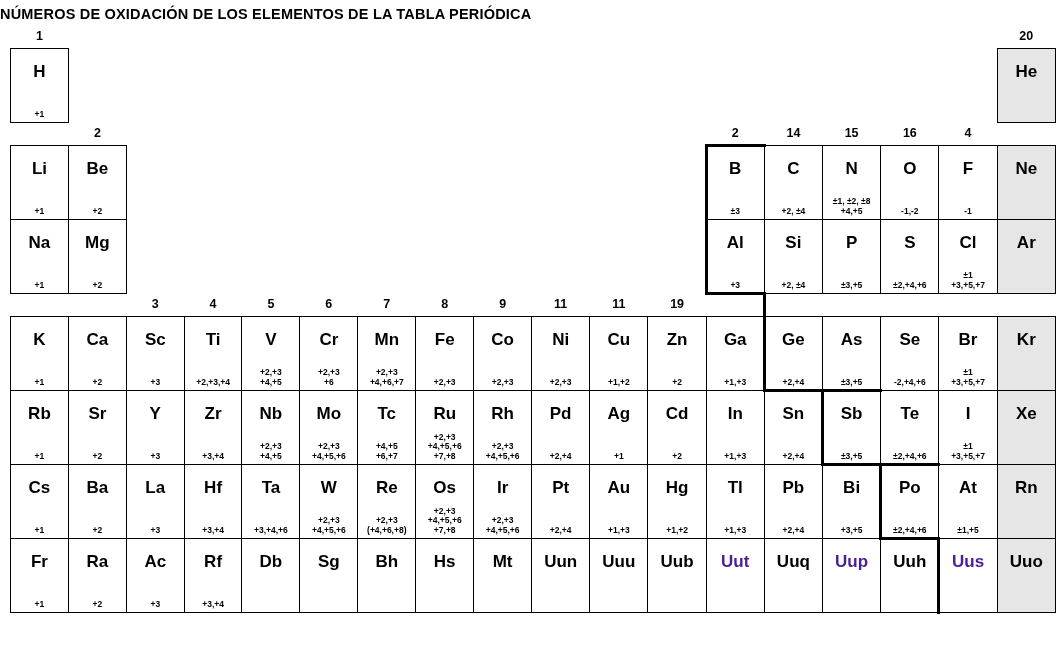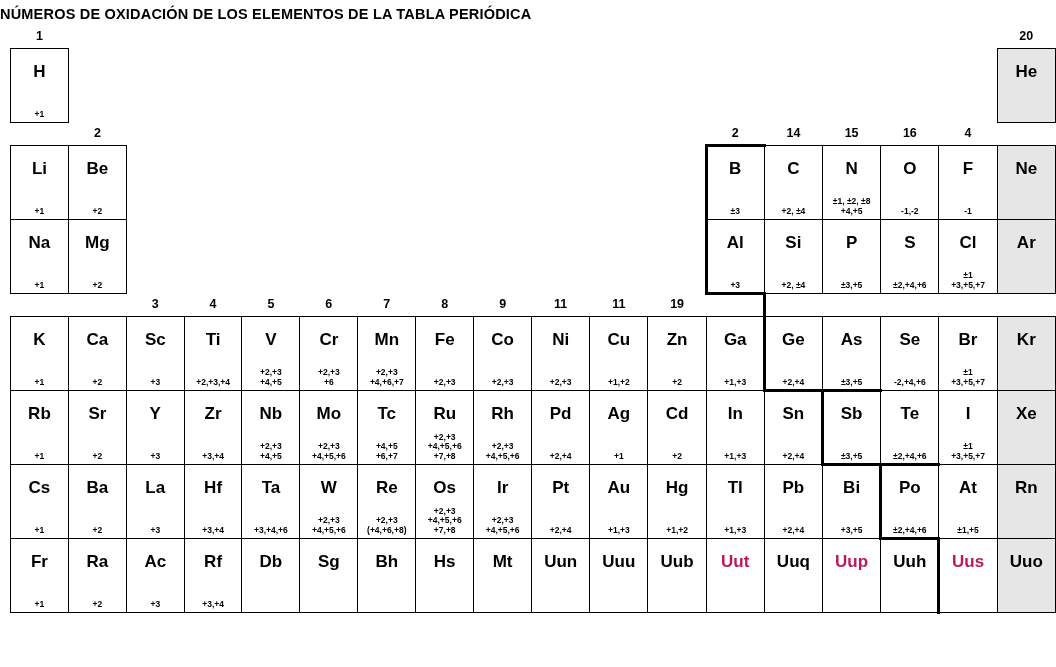--- a/index.html
+++ b/index.html
@@ -26,21 +26,21 @@
     font-size:8.5px;line-height:9.5px;font-weight:bold;
   }
   .ox span{display:block;}
   .grp{
     text-align:center;font-size:12.5px;font-weight:bold;
     height:20px;line-height:20px;border:none;background:transparent;
     vertical-align:bottom;
   }
   .grp.blank{visibility:hidden;}
   tr.grprow td{height:22px;}
-  .faded .sym{color:#be185d;}
+  .faded .sym{color:#4c1d95;}
   
   .stair{position:absolute;background:#000;}
 </style>
 </head>
 <body>
 
 <div id="title">NÚMEROS DE OXIDACIÓN DE LOS ELEMENTOS DE LA TABLA PERIÓDICA</div>
 
 <div id="table-wrap">
   <table class="ptable">

